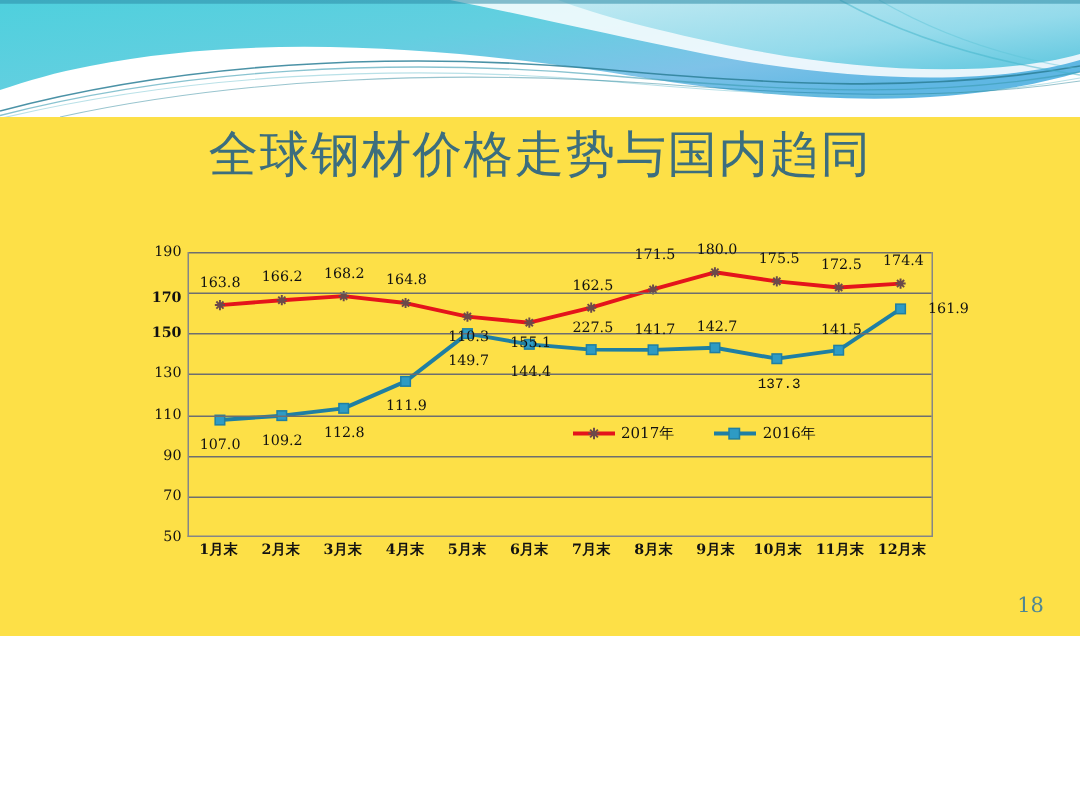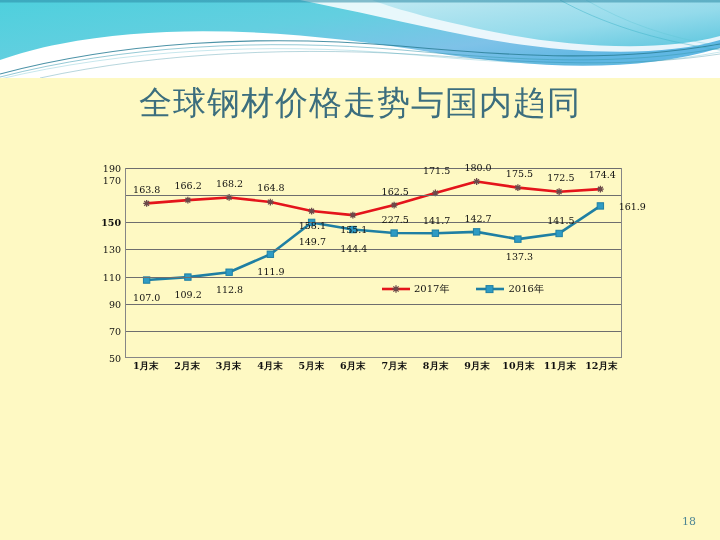--- a/index.html
+++ b/index.html
@@ -6,23 +6,23 @@
     margin: 0;
     padding: 0;
     background: #ffffff;
   }
   body {
     font-family: "Liberation Sans", sans-serif;
   }
   #slide {
     position: relative;
     width: 720px;
-    height: 540px;
+    height: 424px;
     overflow: hidden;
-    background: #fef9c3;
+    background: #fde047;
   }
   
   #banner {
     position: absolute;
     left: 0; top: 0;
     width: 720px;
     height: 78px;
     overflow: hidden;
   }
   #banner svg { display: block; }
@@ -145,21 +145,21 @@
     color: #17199e;
     white-space: nowrap;
   }
 
   
   #pagenum {
     position: absolute;
     right: 24px;
     bottom: 12px;
     font-family: "DejaVu Serif", "Liberation Serif", serif;
-    font-size: 11px;
+    font-size: 14px;
     color: #4e8694;
   }
 </style>
 </head>
 <body>
 
 <div id="slide">
 
   <div id="banner">
     <svg width="720" height="78" viewBox="0 0 720 78" xmlns="http://www.w3.org/2000/svg">
@@ -193,21 +193,21 @@
   <div id="title">全球钢材价格走势与国内趋同</div>
 
   <div id="chart">
     <div id="ylabels">
         <div class="ylabel-item" style="top: 190px;">50</div>
         <div class="ylabel-item" style="top: 162.857px;">70</div>
         <div class="ylabel-item" style="top: 135.714px;">90</div>
         <div class="ylabel-item" style="top: 108.571px;">110</div>
         <div class="ylabel-item" style="top: 81.4286px;">130</div>
         <div class="ylabel-item" style="top: 54.2857px; font-weight: bold;">150</div>
-        <div class="ylabel-item" style="top: 12px;">170</div>
+        <div class="ylabel-item" style="top: 31px; font-weight: bold;">170</div>
         <div class="ylabel-item" style="top: 0px;">190</div>
       </div>
     <div id="plot">
       <svg id="svgplot" viewBox="0 0 497 190" preserveAspectRatio="none">
           <path d="M20.7,35.6 L62.1,32.3 L103.5,29.6 L145.0,34.2 L186.4,43.3 L227.8,47.4 L269.2,37.3 L310.6,25.1 L352.0,13.6 L393.5,19.7 L434.9,23.8 L476.3,21.2" fill="none" stroke="#e4141b" stroke-width="2.6" stroke-linejoin="round" stroke-linecap="round" vector-effect="non-scaling-stroke"></path>
           <g>
             <path d="M17.308333333333334,35.55714285714285 L24.10833333333333,35.55714285714285 M20.708333333333332,32.15714285714285 L20.708333333333332,38.95714285714285 M18.308333333333334,33.15714285714285 L23.10833333333333,37.95714285714285 M23.10833333333333,33.15714285714285 L18.308333333333334,37.95714285714285" stroke="#6b4a4a" stroke-width="1.3" fill="none"></path>
           </g>
           <g>
             <path d="M58.725,32.30000000000001 L65.525,32.30000000000001 M62.125,28.900000000000013 L62.125,35.70000000000001 M59.725,29.900000000000013 L64.525,34.70000000000001 M64.525,29.900000000000013 L59.725,34.70000000000001" stroke="#6b4a4a" stroke-width="1.3" fill="none"></path>
@@ -260,38 +260,38 @@
         <div class="gridline" style="top: 135.714px;"></div>
         <div class="gridline" style="top: 108.571px;"></div>
         <div class="gridline" style="top: 81.4286px;"></div>
         <div class="gridline" style="top: 54.2857px;"></div>
         <div class="gridline" style="top: 27.1429px;"></div>
         <div class="gridline" style="top: 0px;"></div>
         <div class="dlabel" style="left: 20.7083px; top: 20.5571px;">163.8</div>
         <div class="dlabel" style="left: 62.125px; top: 17.3px;">166.2</div>
         <div class="dlabel" style="left: 103.542px; top: 14.5857px;">168.2</div>
         <div class="dlabel" style="left: 144.958px; top: 19.2px;">164.8</div>
-        <div class="dlabel" style="left: 186.375px; top: 57.2929px;">158.1</div>
+        <div class="dlabel" style="left: 186.375px; top: 57.2929px;">110.3</div>
         <div class="dlabel" style="left: 227.792px; top: 61.3643px;">155.1</div>
         <div class="dlabel" style="left: 269.208px; top: 23.3214px;">162.5</div>
         <div class="dlabel" style="left: 310.625px; top: 2px;">171.5</div>
         <div class="dlabel" style="left: 352.042px; top: -1.42857px;">180.0</div>
         <div class="dlabel" style="left: 393.458px; top: 4.67857px;">175.5</div>
         <div class="dlabel" style="left: 434.875px; top: 8.75px;">172.5</div>
         <div class="dlabel" style="left: 476.292px; top: 6.17143px;">174.4</div>
         <div class="dlabel" style="left: 20.7083px; top: 128.643px;">107.0</div>
         <div class="dlabel" style="left: 62.125px; top: 125.657px;">109.2</div>
         <div class="dlabel" style="left: 103.542px; top: 120.771px;">112.8</div>
         <div class="dlabel" style="left: 144.958px; top: 102.721px;">111.9</div>
         <div class="dlabel" style="left: 186.375px; top: 72.6929px;">149.7</div>
         <div class="dlabel" style="left: 227.792px; top: 79.8857px;">144.4</div>
         <div class="dlabel" style="left: 269.208px; top: 51.4143px;">227.5</div>
         <div class="dlabel" style="left: 310.625px; top: 51.55px;">141.7</div>
         <div class="dlabel" style="left: 352.042px; top: 50.1929px;">142.7</div>
-        <div class="dlabel" style="left: 393.458px; top: 87.5214px;">137.3</div>
+        <div class="dlabel" style="left: 393.458px; top: 87.5214px; font-family: Liberation Mono, monospace;">137.3</div>
         <div class="dlabel" style="left: 434.875px; top: 51.8214px;">141.5</div>
         <div class="dlabel" style="left: 506.292px; top: 38.1357px;">161.9</div>
       </div>
     <div id="xlabels">
         <div class="xlabel-item" style="left: 20.7083px;">1月末</div>
         <div class="xlabel-item" style="left: 62.125px;">2月末</div>
         <div class="xlabel-item" style="left: 103.542px;">3月末</div>
         <div class="xlabel-item" style="left: 144.958px;">4月末</div>
         <div class="xlabel-item" style="left: 186.375px;">5月末</div>
         <div class="xlabel-item" style="left: 227.792px;">6月末</div>

